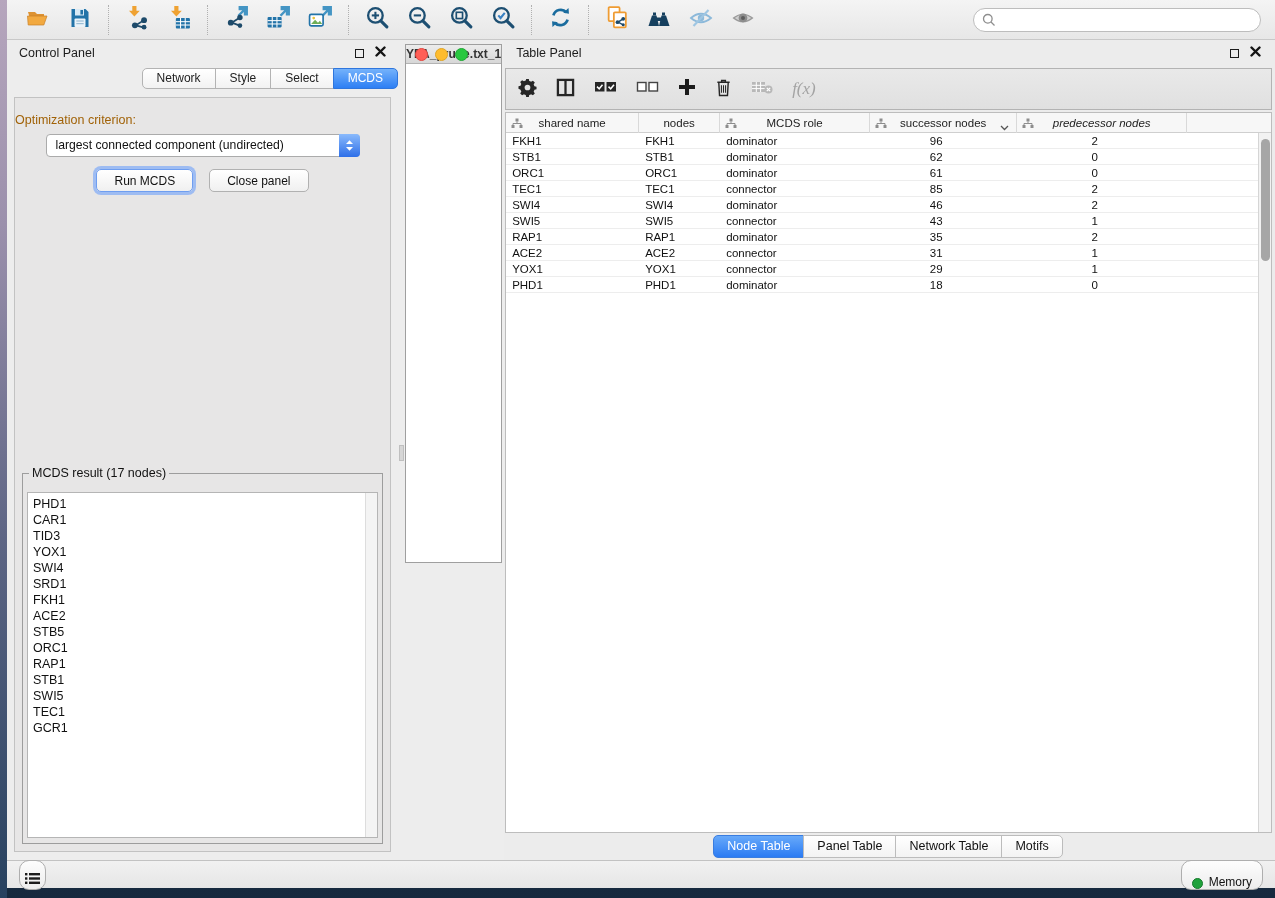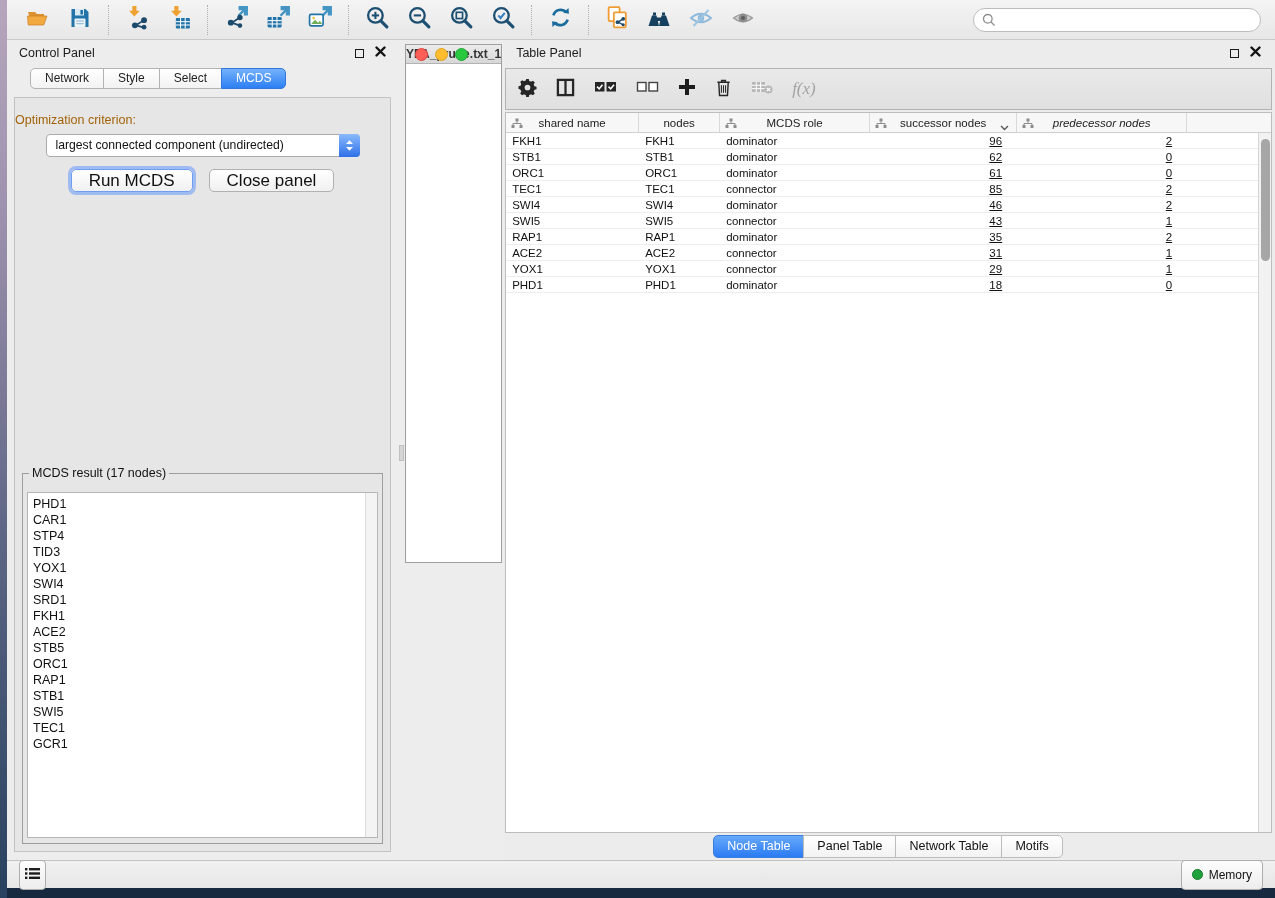--- a/index.html
+++ b/index.html
@@ -23,35 +23,35 @@
 
   
   #content { flex:1; display:flex; min-height:0; }
 
   
   #control-panel { width:391px; flex:none; display:flex; flex-direction:column; background:#ededed; }
   .panel-titlebar { height:26px; display:flex; align-items:center; padding:0 12px; font-size:12.5px; color:#1c1c1c; }
   .panel-titlebar .sp { flex:1; }
   .wctl { display:flex; align-items:center; gap:11px; }
   .float-box { width:9px; height:9px; border:1.5px solid #1a1a1a; display:inline-block; }
-  #cp-tabs { height:24px; display:flex; justify-content:flex-start; align-items:center; flex:none;margin-left:24px; }
+  #cp-tabs { height:24px; display:flex; justify-content:flex-end; align-items:center; flex:none; }
   .seg { padding:2px 14px 3px; font-size:12px; background:linear-gradient(180deg,#ffffff,#f2f2f2);
     border:1px solid #b3b3b3; margin-left:-1px; color:#222; }
   .seg:first-child { border-radius:5px 0 0 5px; }
   .seg:last-child { border-radius:0 5px 5px 0; }
   .seg.active { background:linear-gradient(180deg,#74b2fb,#2d7ff4); color:#fff; border-color:#2f76dd; }
   #cp-body { flex:1; margin:7px 7px 8px 7px; border:1px solid #c2c2c2; background:#e7e6e6; position:relative; }
   #opt-label { text-align:left; margin-top:15px; font-size:12.5px; color:#a16207; }
   #criterion { width:314px; height:23px; margin:7px auto 0; background:#fff; border:1px solid #ababab;
     border-radius:4px; position:relative; font-size:12.2px; line-height:21px; padding-left:9px; color:#111; }
   #criterion .stepper { position:absolute; right:-1px; top:-1px; width:21px; height:23px;
     border-radius:0 4px 4px 0; background:linear-gradient(180deg,#8abafc,#2e6fe8); display:flex;
     align-items:center; justify-content:center; }
   #cp-buttons { display:flex; justify-content:center; gap:16px; margin-top:12px; }
-  .pushbtn { height:23px; padding:0 17px; font-size:17px; color:#111;
+  .pushbtn { height:23px; padding:0 17px; font-size:12px; color:#111;
     background:linear-gradient(180deg,#ffffff,#f0f0f0); border:1px solid #b1b1b1; border-radius:5px; }
   .pushbtn.focused { box-shadow:0 0 0 3px rgba(110,160,250,.6); border-color:#6f9ef0; }
   #mcds-fieldset { position:absolute; left:7px; right:7px; top:368px; bottom:7px;
     border:1px solid #9d9d9d; font-size:12.5px; color:#111; padding:4px 4px 5px; }
   #mcds-fieldset legend { padding:0 3px; margin-left:2px; font-size:12.5px; }
   #mcds-list-box { position:absolute; left:4px; right:4px; top:12px; bottom:5px;
     background:#fff; border:1px solid #b5b5b5; overflow:hidden; }
   #mcds-list { list-style:none; padding:3px 0 0 0; }
   #mcds-list li { height:16px; line-height:16px; padding-left:5px; font-size:12.5px; color:#111; }
   .vtrack { position:absolute; right:0; top:0; bottom:0; width:12px; background:#f4f4f4; border-left:1px solid #ddd; }
@@ -85,35 +85,35 @@
   #table-wrap { flex:1; margin:2px 1px 0 1px; background:#fff; border:1px solid #bdbdbd; position:relative; overflow:hidden; }
   #thead { display:flex; height:20px; background:#f7f7f7; border-bottom:1px solid #cfcfcf; }
   .th { position:relative; height:20px; border-right:1px solid #d9d9d9; display:flex;
     align-items:center; justify-content:center; font-size:11.5px; color:#222; flex:none; }
   .th .hicon { position:absolute; left:5px; top:5px; }
   .th .chev { position:absolute; right:7px; top:8px; }
   .th.fill { flex:1; border-right:none; }
   .trow { display:flex; height:16px; align-items:center; box-shadow:inset 0 -1px #ededed; }
   .td { font-size:11.5px; color:#111; flex:none; white-space:nowrap; overflow:hidden; }
   .td.l { padding-left:6px; text-align:left; }
-  .td.r { padding-right:15px; text-align:right;text-decoration:underline; }
+  .td.r { padding-right:15px; text-align:center; }
   #tbl-scroll { position:absolute; right:0; top:20px; bottom:0; width:13px; background:#f2f2f2; border-left:1px solid #d5d5d5; }
   #tbl-thumb { position:absolute; left:2px; top:6px; width:9px; height:122px; background:#a6a6a6; border-radius:5px; }
   #tp-tabs { height:27px; flex:none; display:flex; justify-content:center; align-items:center; }
   .btab { padding:3px 13px 4px; font-size:12.5px; background:linear-gradient(180deg,#ffffff,#f3f3f3);
     border:1px solid #bcbcbc; margin-left:-1px; color:#111; }
   .btab:first-child { border-radius:5px 0 0 5px; }
   .btab:last-child { border-radius:0 5px 5px 0; }
   .btab.active { background:linear-gradient(180deg,#67a9fa,#2b7bf3); color:#fff; border-color:#3a7de0; }
 
   
   #status-bar { height:28px; flex:none; background:linear-gradient(180deg,#f1f1f1,#e6e6e6);
     border-top:1px solid #c2c2c2; display:flex; align-items:center; padding:0 12px; justify-content:space-between; }
-  .sbtn { height:30px; border:1px solid #aeaeae; border-radius:4px; background:linear-gradient(180deg,#fdfdfd,#ededed);
-    display:flex; align-items:center; justify-content:center; padding:0 5px; }
+  .sbtn { height:30px; border:1px solid #aeaeae; border-radius:10px; background:linear-gradient(180deg,#fdfdfd,#ededed);
+    display:flex; align-items:flex-end; justify-content:center; padding:0 5px; }
   #memory-btn { gap:6px; padding:0 10px; font-size:12px; color:#111; }
   .greendot { width:11px; height:11px; border-radius:50%; background:#1fa23c; border:1px solid #157a2c; }
 </style>
 </head>
 <body>
 
 <div id="wallpaper-left"></div>
 
 <div id="app">
 
@@ -304,21 +304,20 @@
         <div id="cp-buttons">
           <button class="pushbtn focused">Run MCDS</button>
           <button class="pushbtn">Close panel</button>
         </div>
         <fieldset id="mcds-fieldset">
           <legend>MCDS result (17 nodes)</legend>
           <div id="mcds-list-box">
             <ul id="mcds-list">
                 <li>PHD1</li>
                 <li>CAR1</li>
-                <li>STP4</li>
                 <li>TID3</li>
                 <li>YOX1</li>
                 <li>SWI4</li>
                 <li>SRD1</li>
                 <li>FKH1</li>
                 <li>ACE2</li>
                 <li>STB5</li>
                 <li>ORC1</li>
                 <li>RAP1</li>
                 <li>STB1</li>

